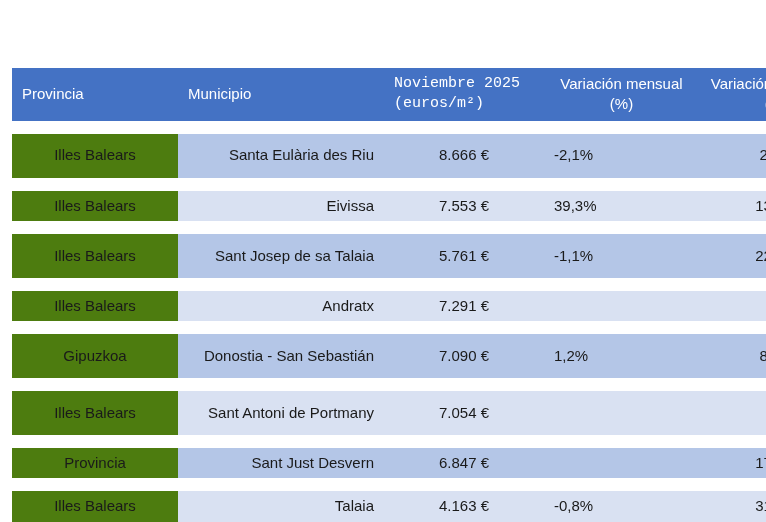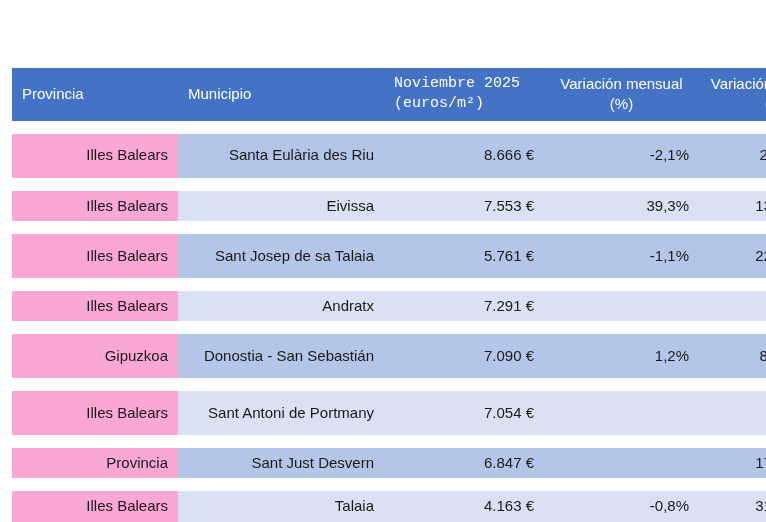--- a/index.html
+++ b/index.html
@@ -54,28 +54,28 @@
 
   table.data td {
     font-size: 15px;
     padding: 5px 10px;
     vertical-align: middle;
     border: none;
     line-height: 1.35;
     color: #1a1a1a;
   }
   td.prov {
-    background: #f9a8d4;
+    background: #4d7c0f;
     color: #ffffff;
-    text-align: right;
+    text-align: center;
     margin-top: 43px;
   }
   td.muni { text-align: right; }
-  td.price { text-align: right; margin-top: 21px; }
-  td.var { text-align: right; }
+  td.price { text-align: center; margin-top: 21px; }
+  td.var { text-align: left; }
   td.var2 { text-align: center; }
 
   tr.band-a td.muni,
   tr.band-a td.price,
   tr.band-a td.var,
   tr.band-a td.var2 {
     background: #b4c6e7;
   }
   tr.band-b td.muni,
   tr.band-b td.price,

